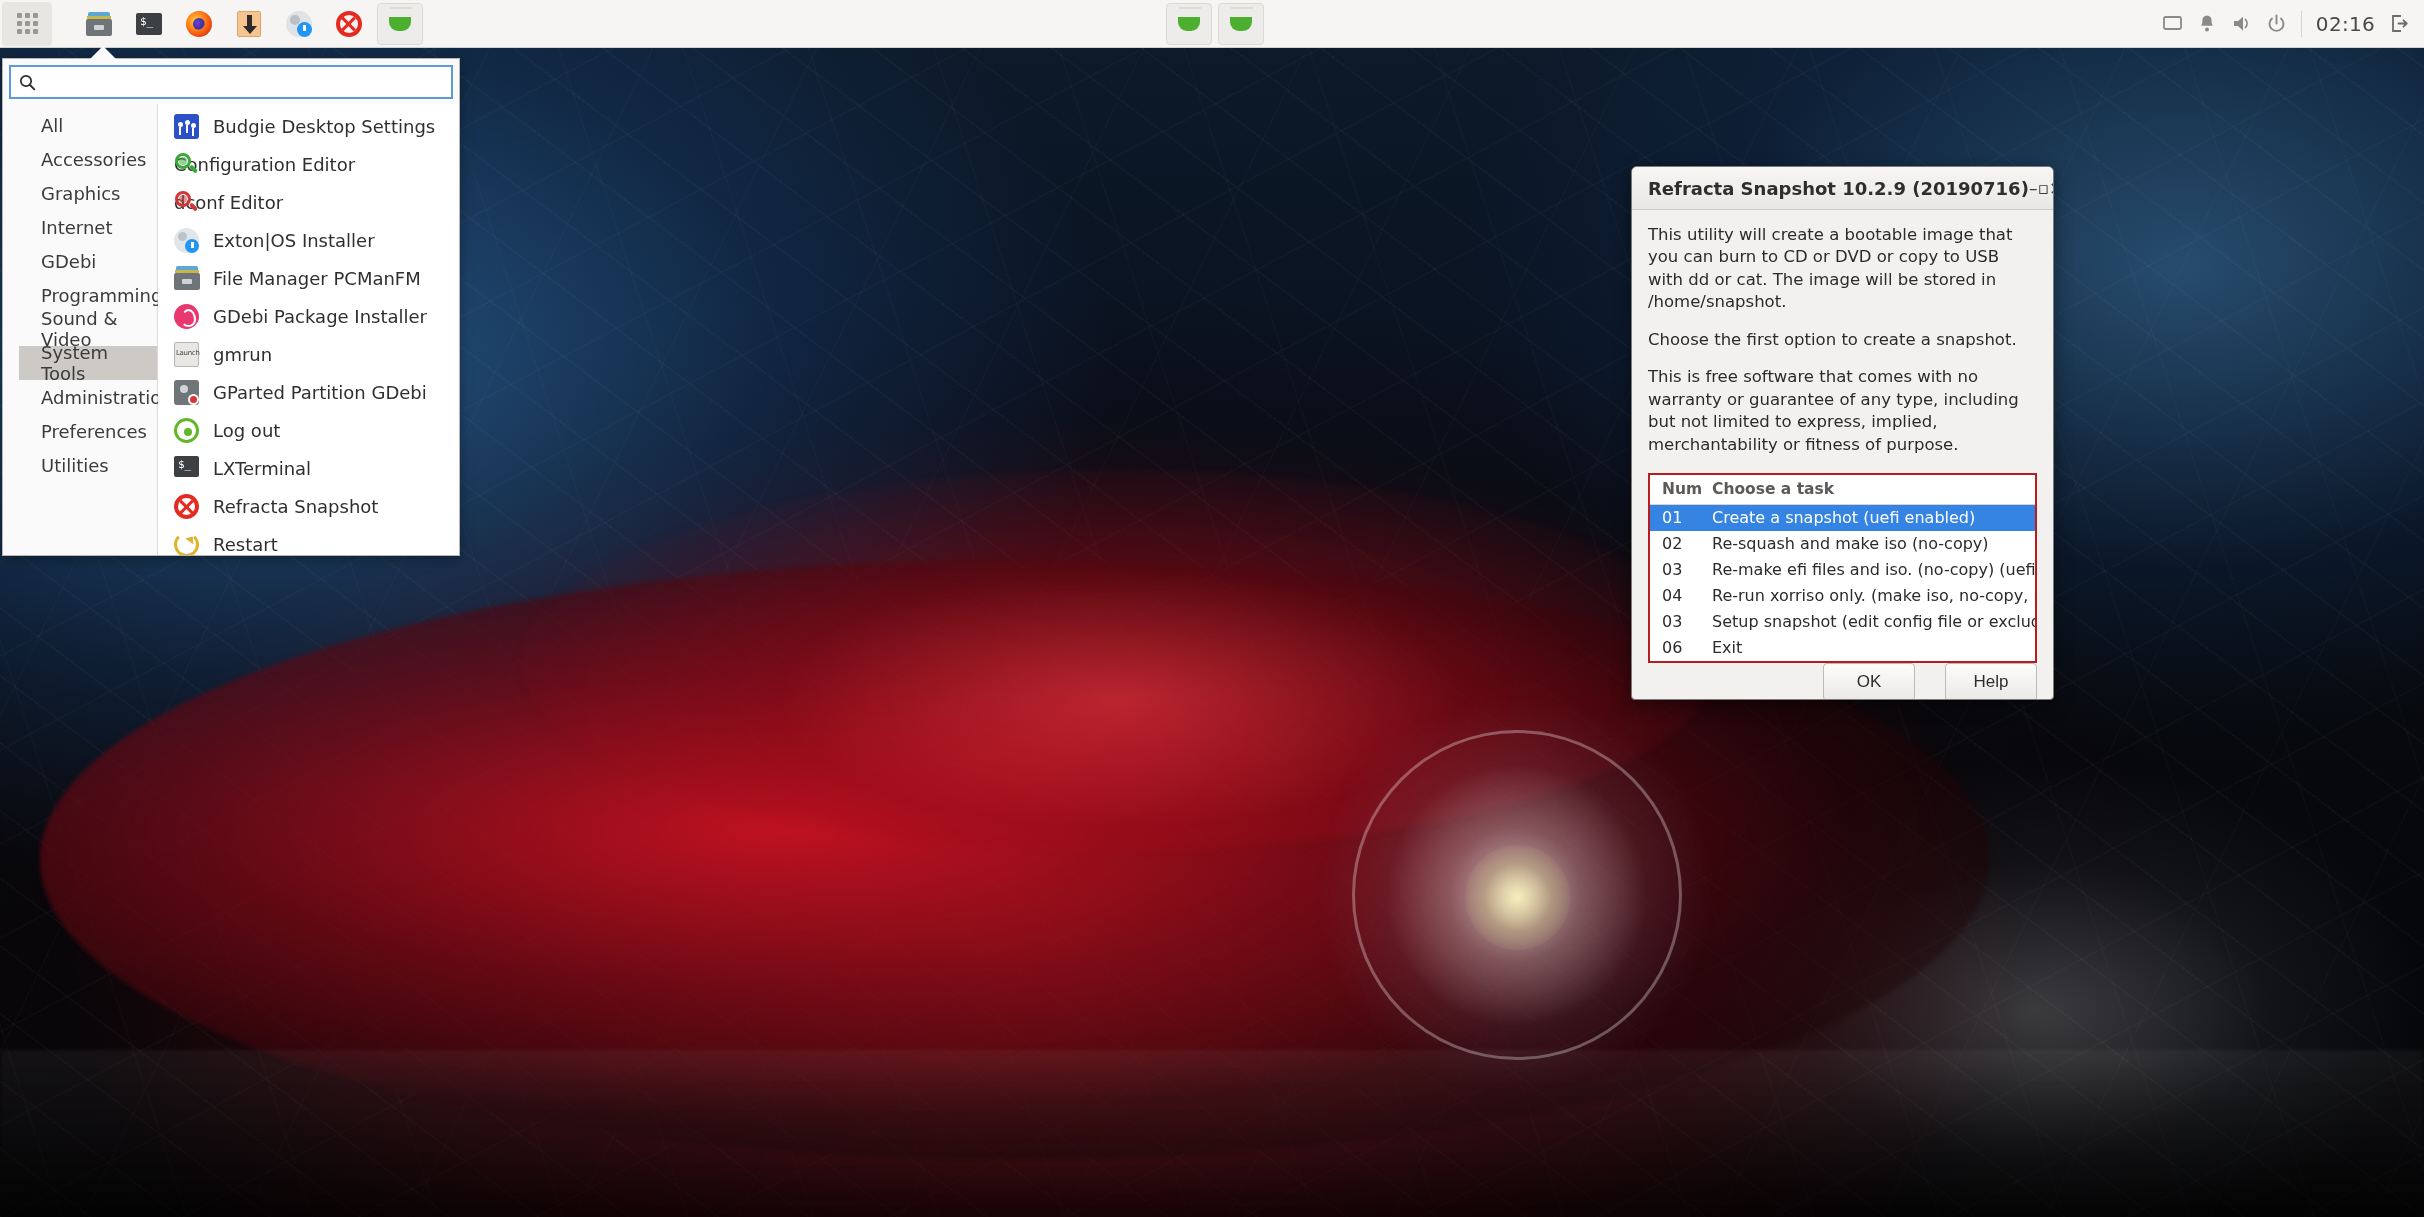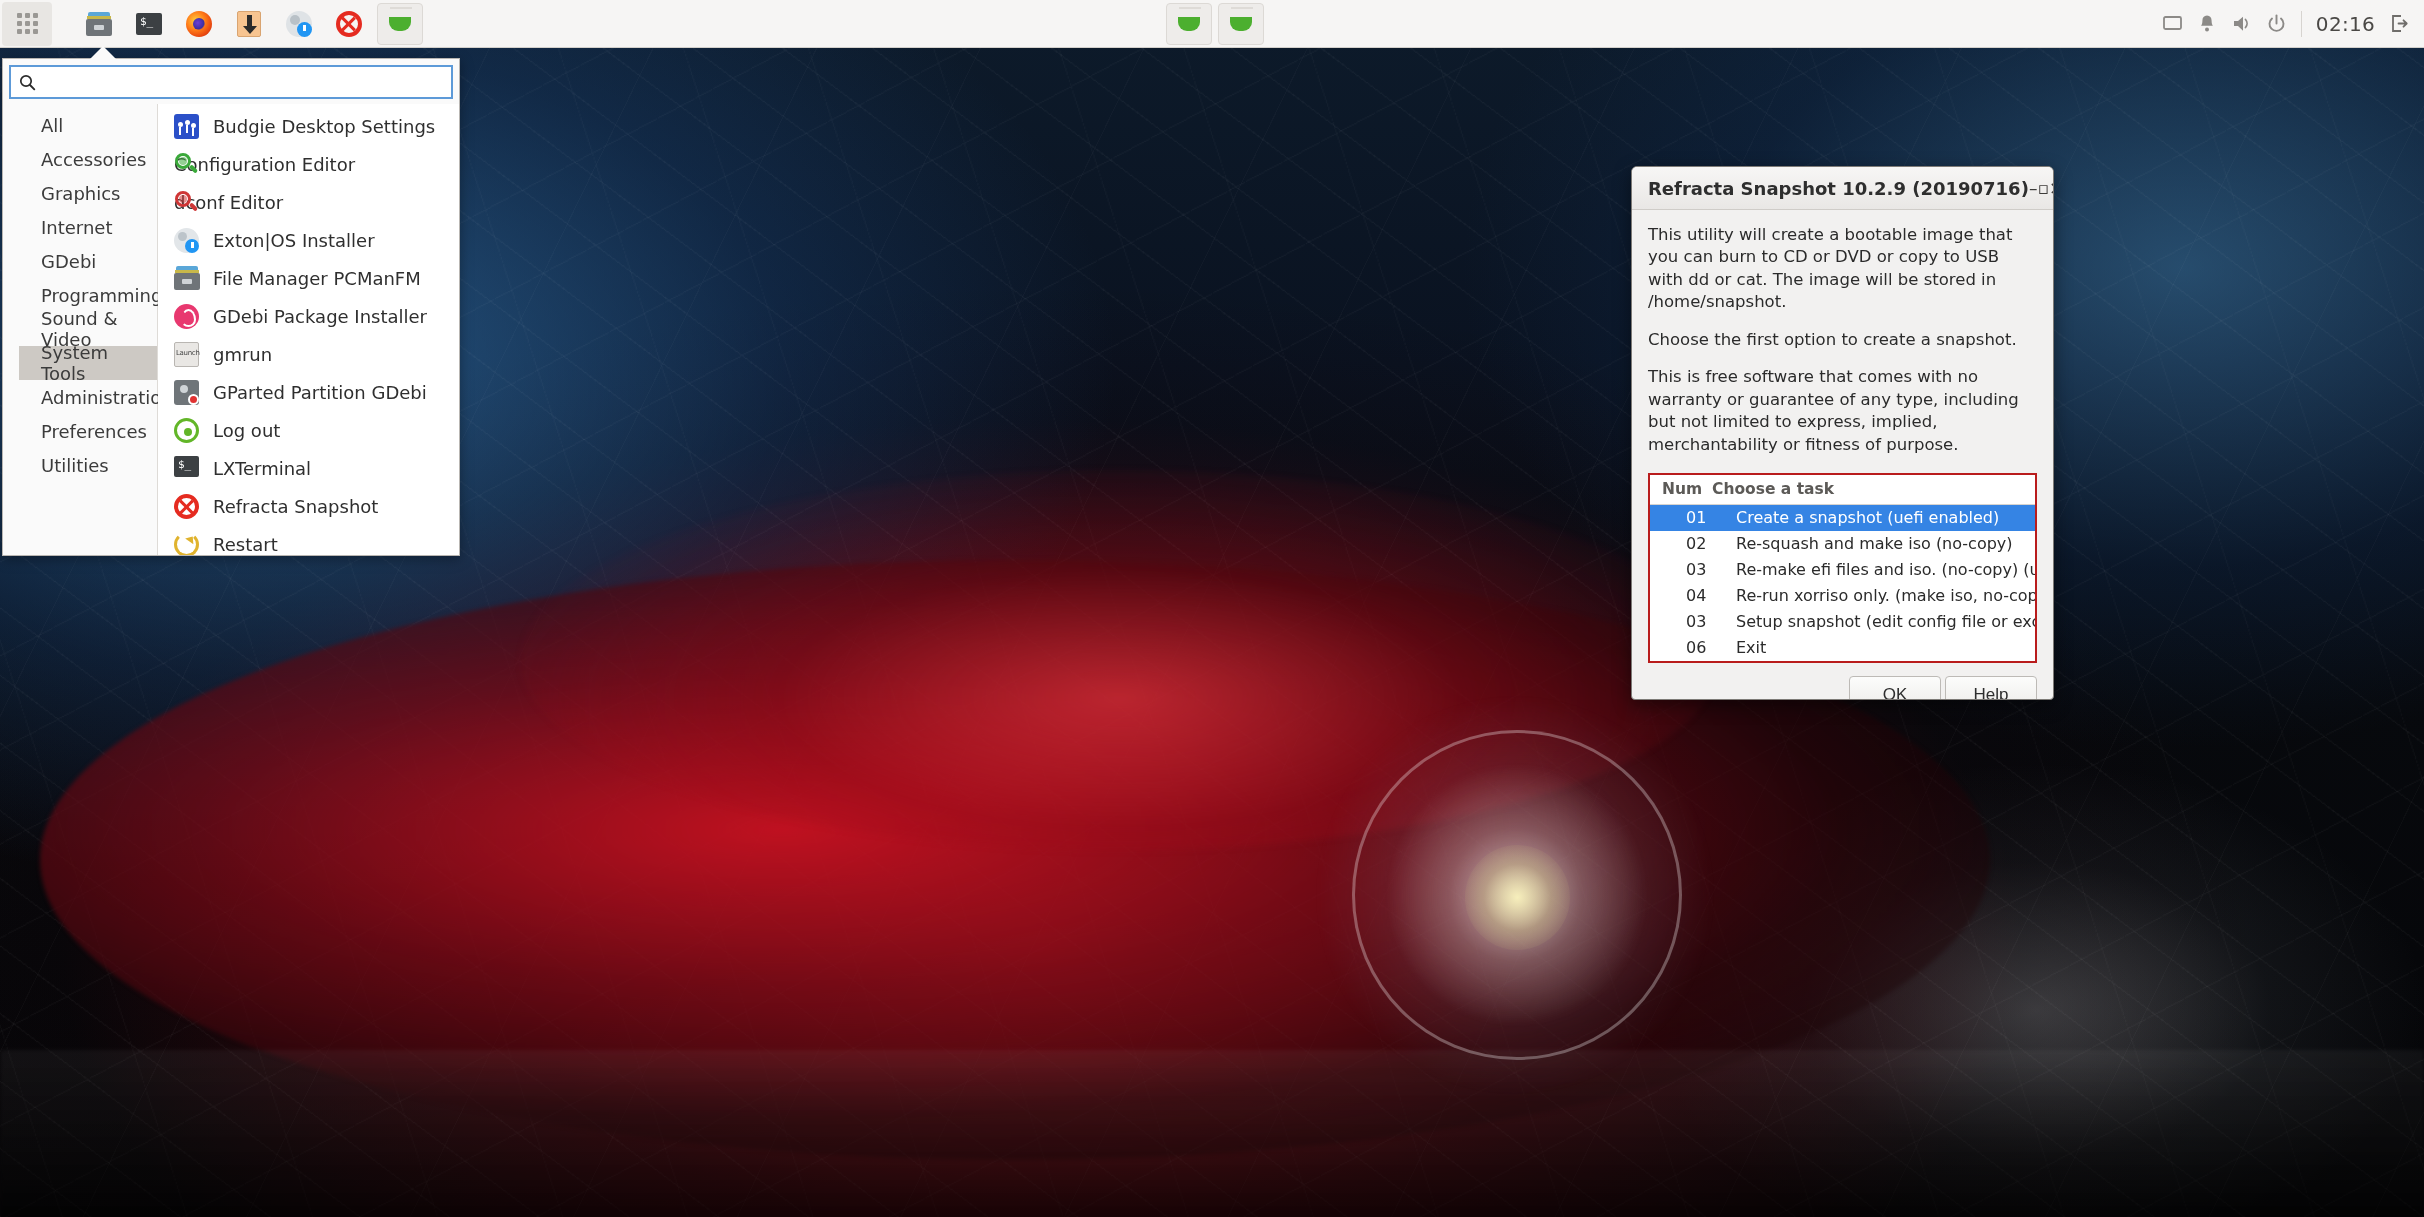--- a/index.html
+++ b/index.html
@@ -259,29 +259,29 @@
   #dialog-body { padding: 14px 16px 0 16px; flex: 1; display:flex; flex-direction: column; }
   .dlg-p { font-size: 16.5px; color: #2b2b2b; line-height: 1.36; margin-bottom: 15px; }
   #task-table {
     border: 2px solid #b91c1c; background: #fff;
     flex: 1; min-height: 0; overflow: hidden; margin-top: 2px;
   }
   #task-head { display: flex; padding: 5px 0 6px 0; border-bottom:1px solid #d6d3cf; }
   .th { font-size: 15.5px; font-weight: bold; color: #5c5a57; }
   .th-num { width: 62px; padding-left: 12px; }
   .th-task { flex: 1; }
-  .task-row { display: flex; height: 26px; align-items: center; white-space: nowrap; padding-left: 24px; }
+  .task-row { display: flex; height: 26px; align-items: center; white-space: nowrap; }
   .task-row.selected { background: #3584e4; }
   .task-row.selected .td { color: #fff; }
   .td { font-size: 16px; color: #2b2b2b; }
   .td-num { width: 62px; padding-left: 12px; flex: none; }
   .td-task { flex: 1; overflow: hidden; }
   #dialog-footer {
-    height: 64px; flex: none; display: flex; align-items: center;
-    justify-content: flex-end; gap: 4px; padding: 0 16px;
+    height: 64px; flex: none; display: flex; 
+    justify-content: flex-end; gap: 30px; padding: 0 16px;
   }
   .dlg-btn {
     min-width: 92px; height: 38px;
     background: linear-gradient(180deg,#fcfcfb 0%, #eceae8 100%);
     border: 1px solid #bdbab6; border-radius: 4px;
     font-size: 17px; color: #2e2e2e;
     display:flex; align-items:center; justify-content:center; cursor: pointer;
   }
 </style>
 </head>

